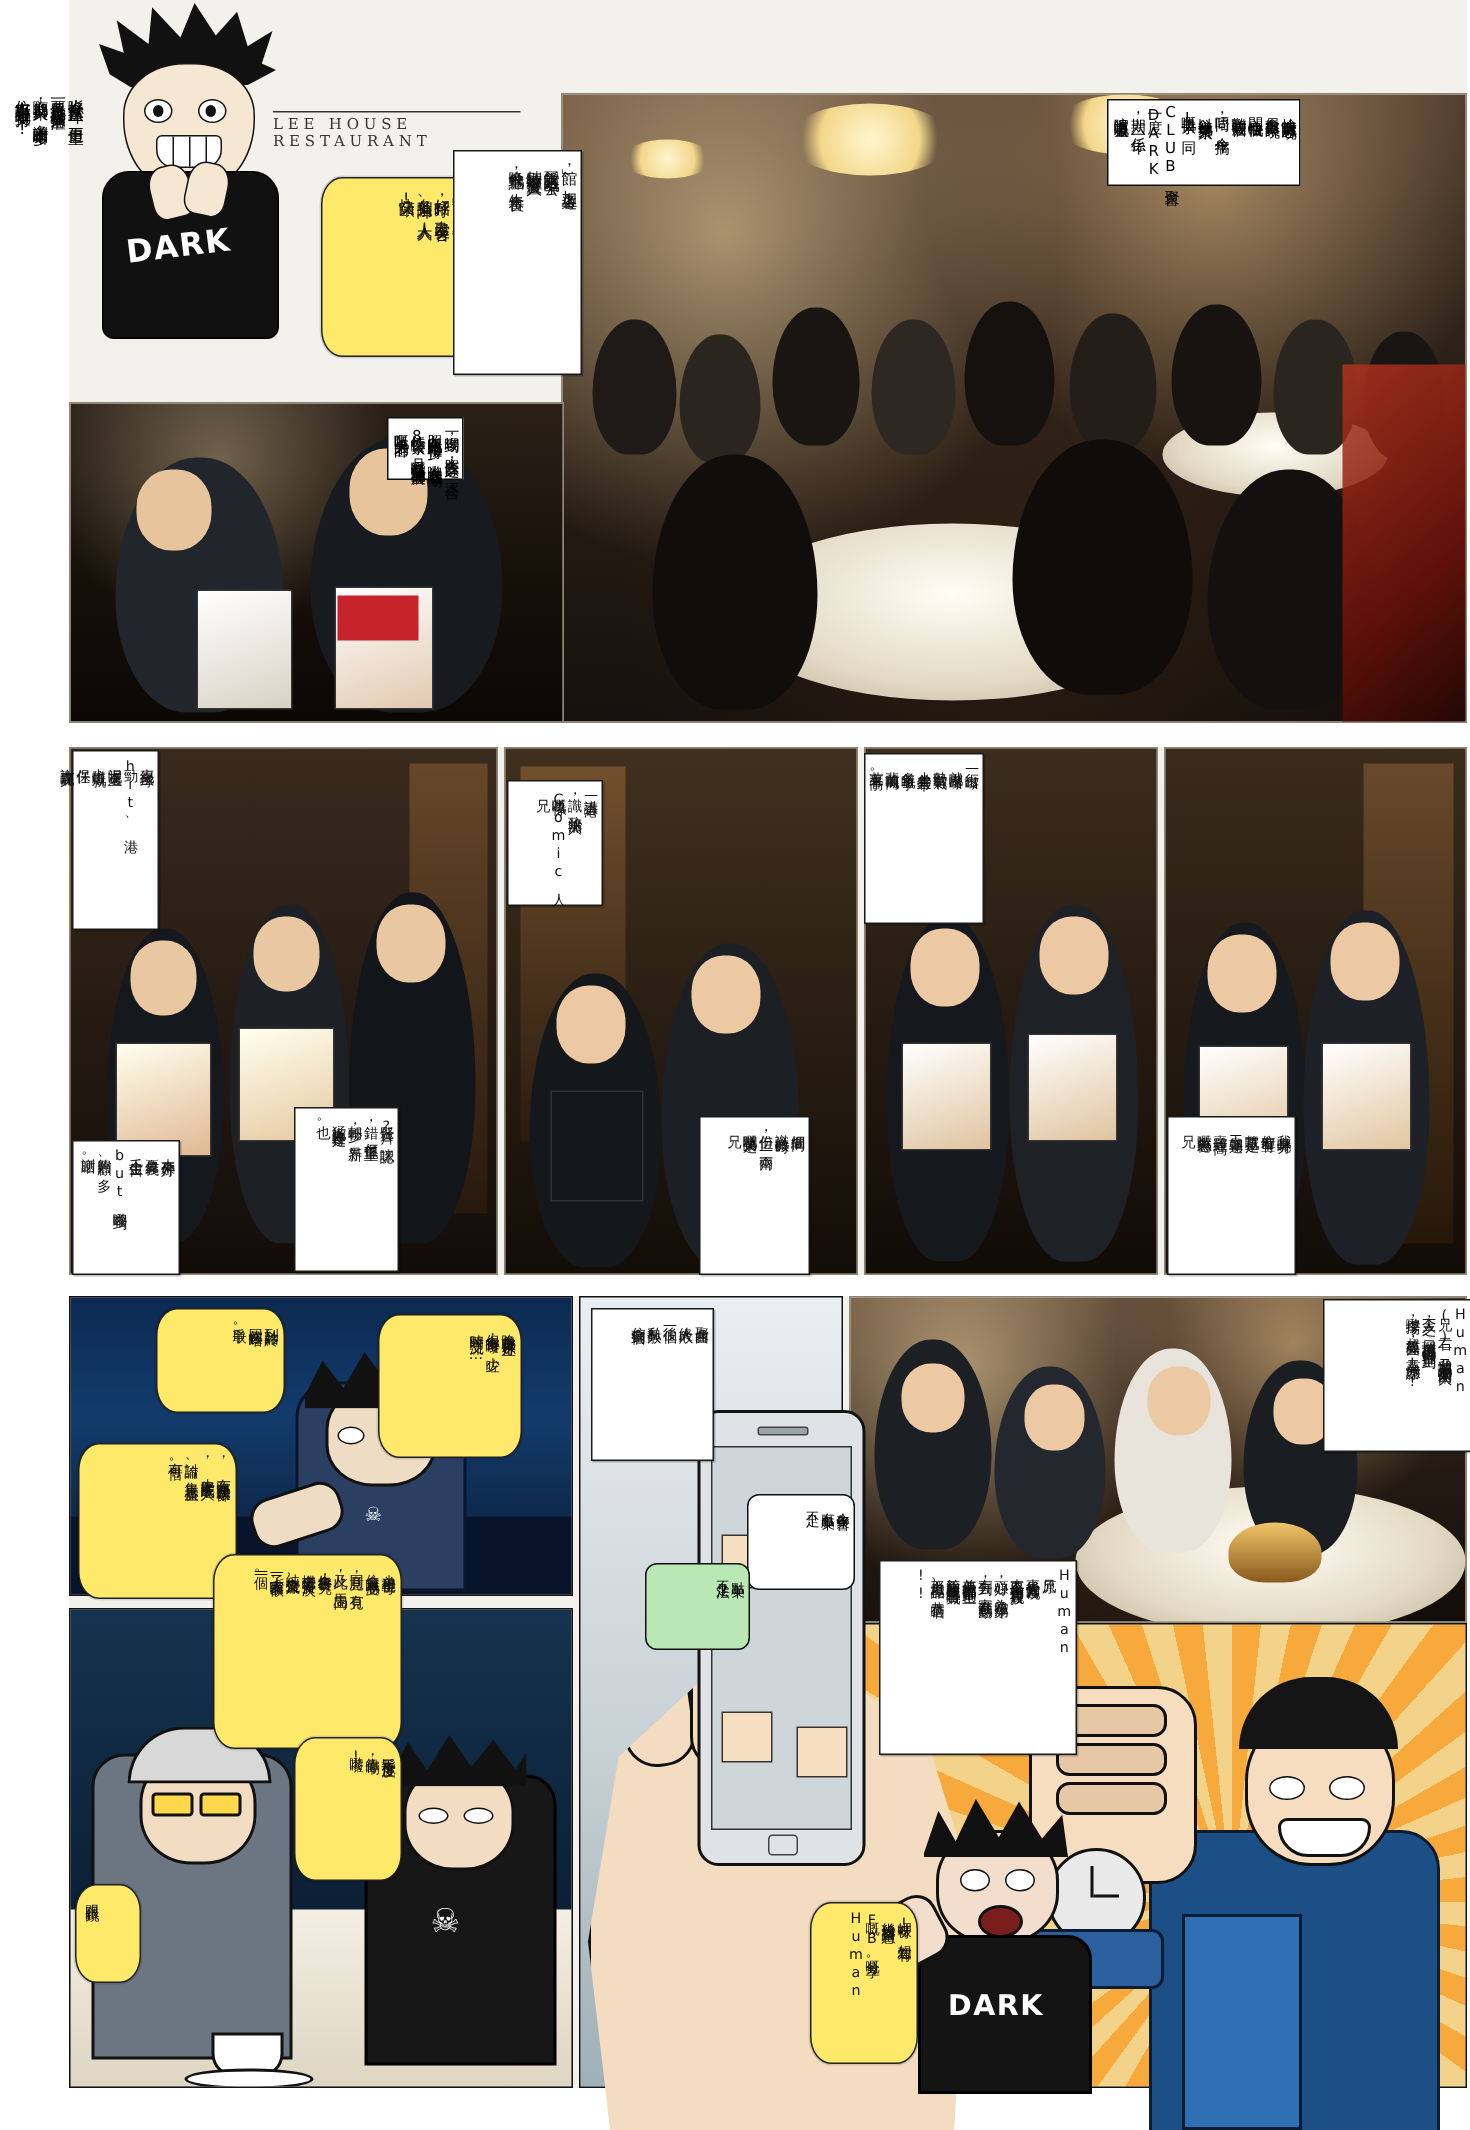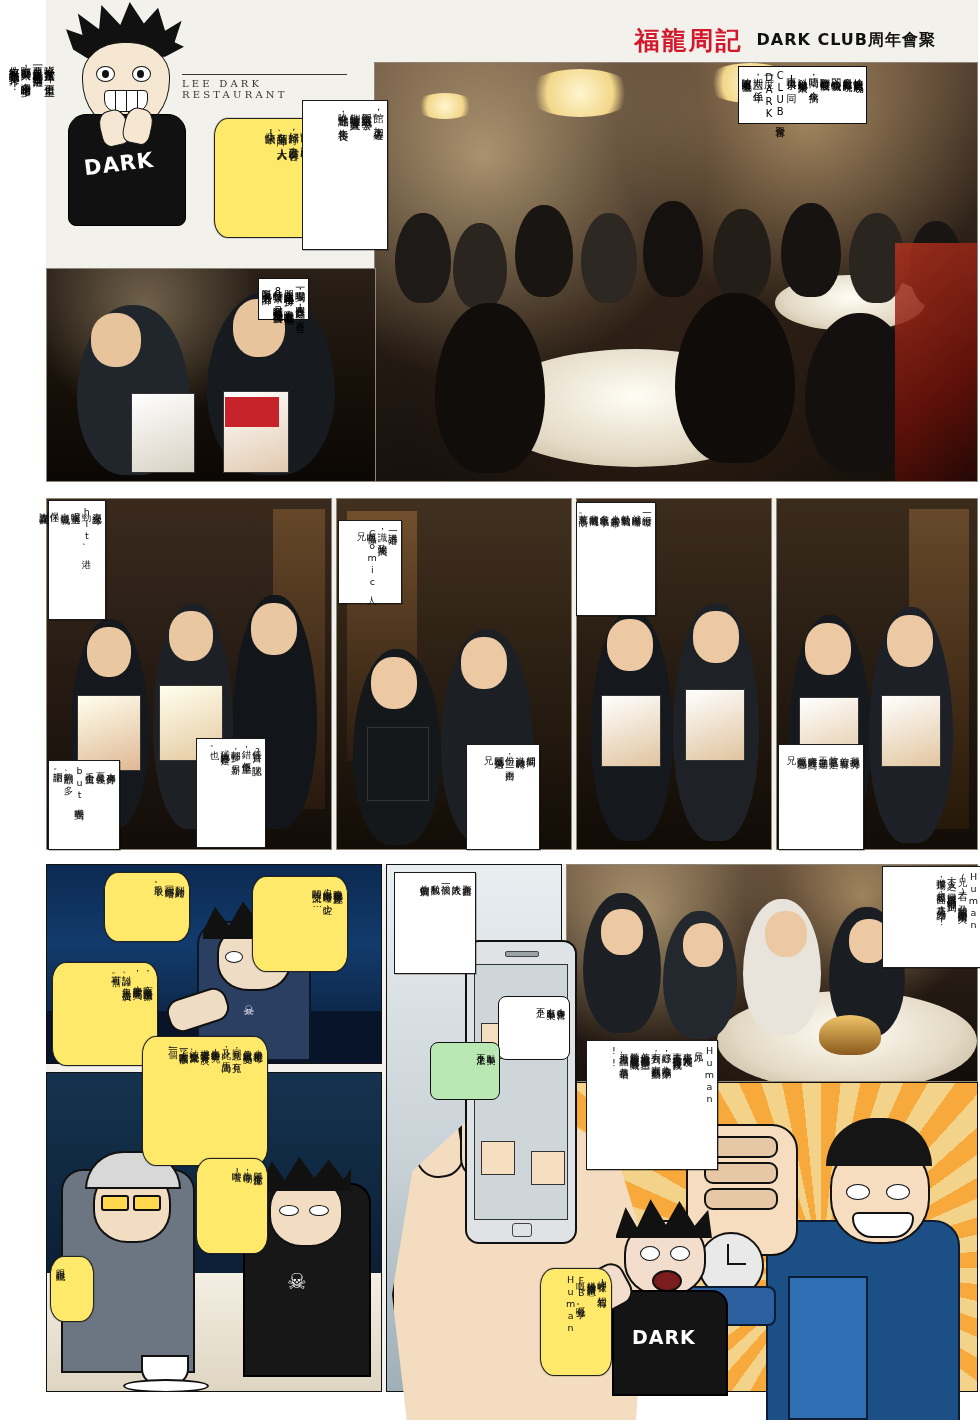--- a/index.html
+++ b/index.html
@@ -134,21 +134,21 @@
   .caption-col{position:absolute;z-index:42;}
   .strip-divider{position:absolute;background:#fff;z-index:8;}
 </style>
 </head>
 <body>
 
 <div id="page">
 
   <div id="masthead">
     <div class="lh-rule"></div>
-    <div class="lh-en">LEE DARK RESTAURANT</div>
+    <div class="lh-en">LEE HOUSE RESTAURANT</div>
   </div>
 
   <div id="mascot">
     <div class="m-hair"></div>
     <div class="m-face"></div>
     <div class="m-eye" style="left:36px;top:64px;">
       <div class="m-pupil" style="left:5px;top:3px;"></div>
     </div>
     <div class="m-eye" style="left:72px;top:64px;">
       <div class="m-pupil" style="left:4px;top:3px;"></div>
@@ -157,24 +157,20 @@
       <div class="m-tooth" style="left:10px;"></div>
       <div class="m-tooth" style="left:21px;"></div>
       <div class="m-tooth" style="left:32px;"></div>
     </div>
     <div class="m-body"></div>
     <div class="m-dark">DARK</div>
     <div class="m-hand" style="left:40px;top:108px;width:26px;height:34px;transform:rotate(-14deg);"></div>
     <div class="m-hand" style="left:64px;top:106px;width:26px;height:34px;transform:rotate(12deg);"></div>
   </div>
 
-  <div id="hdr-title">
-    <span class="hdr-cn">福龍周記</span>
-    <span class="hdr-en">DARK  CLUB周年會聚</span>
-  </div>
 
   <div class="caption-col" style="left:8px;top:58px;height:180px;">
     <div style="display:flex;flex-direction:row-reverse;">
       <div class="vtext" style="font-size:10.5px;">喺好食當然正斗，但更重</div>
       <div class="vtext" style="font-size:10.5px;">要係一眾星級嘉賓抽空蒞</div>
       <div class="vtext" style="font-size:10.5px;">臨良朋共聚，多謝晒咁多</div>
       <div class="vtext" style="font-size:10.5px;">位友好對小弟嘅支持!!</div>
     </div>
   </div>
 

